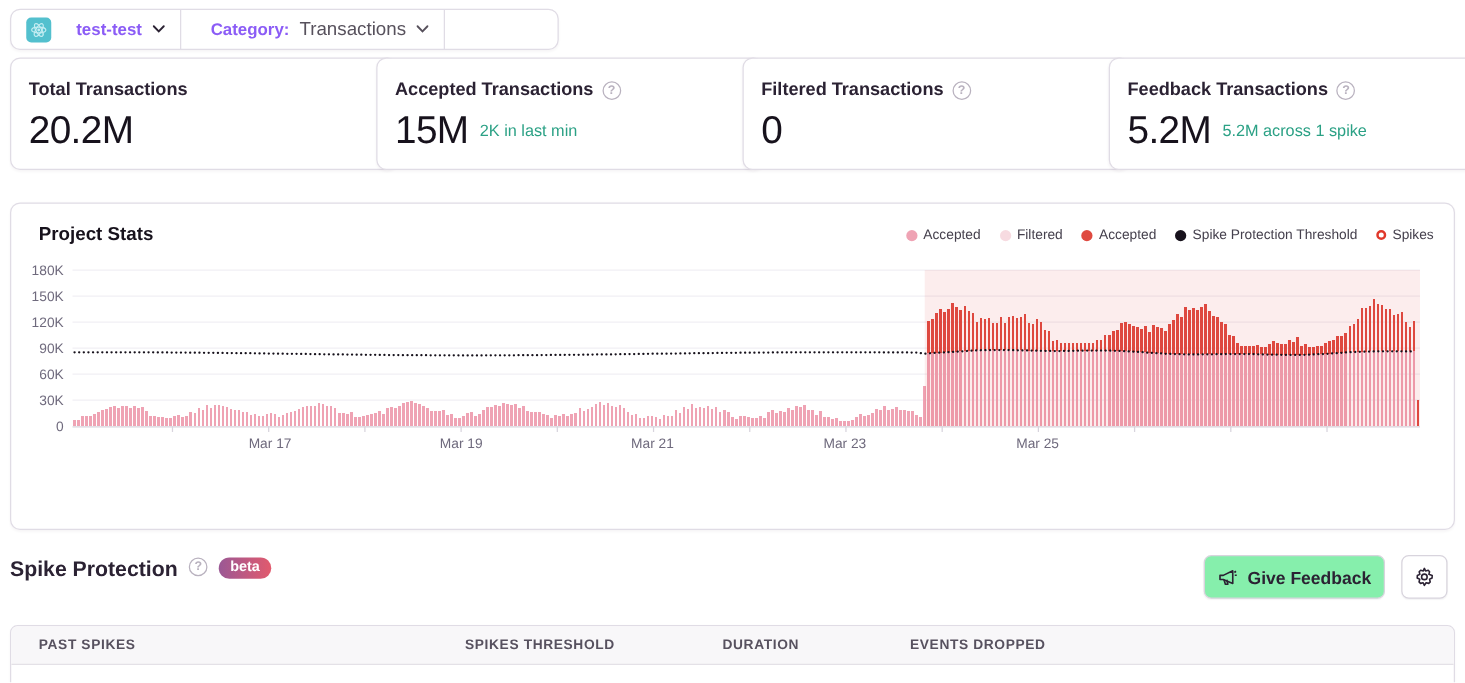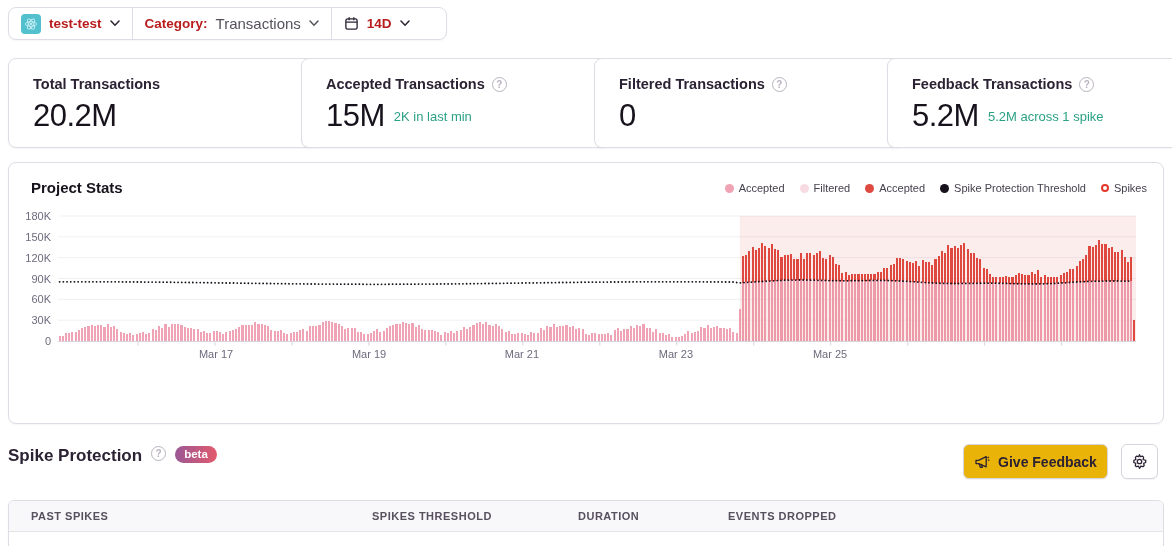--- a/index.html
+++ b/index.html
@@ -8,26 +8,26 @@
   #app { position:relative; width:1172px; height:546px; overflow:hidden; background:#fff; }
 
   .card { position:absolute; background:#fff; border:1px solid #e0dce5; border-radius:8px;
           box-shadow:0 1px 2px rgba(43,34,51,0.04); }
 
   
   #topbar { left:8px; top:7px; width:439px; height:33px; display:flex; align-items:center; }
   .tb-seg { display:flex; align-items:center; gap:8px; padding:0 12px; height:100%; cursor:pointer; }
   .tb-divider { width:1px; height:32px; background:#e0dce5; }
   .proj-icon { width:20px; height:20px; border-radius:4px; background:#53c0ce; display:flex; align-items:center; justify-content:center; }
-  .tb-bold { font-size:13.5px; font-weight:700; color:#b91c1c; }
+  .tb-bold { font-size:13.5px; font-weight:700; color:#8b5cf6;margin-left:12px; }
   .tb-val { font-size:15px; color:#57515c; }
   .chev { width:10px; height:7px; display:inline-block; }
 
   
-  .stat-card { top:58px; width:310px; height:90px; padding:17px 24px; }
+  .stat-card { top:46px; width:310px; height:90px; padding:17px 14px; }
   .stat-title-row { display:flex; align-items:center; gap:7px; }
   .stat-title { font-size:14.5px; font-weight:700; color:#2b2233; }
   .help { width:15px; height:15px; border:1.4px solid #b9b2bf; border-radius:50%; color:#b9b2bf;
           font-size:10px; font-weight:700; display:inline-flex; align-items:center; justify-content:center; cursor:pointer; }
   .stat-value-row { display:flex; align-items:center; gap:9px; margin-top:6px; }
   .stat-value { font-size:31px; font-weight:500; color:#17121c; letter-spacing:-0.5px; }
   .stat-sub { font-size:13px; color:#2ba185; }
 
   
   #chart-card { left:8px; top:162px; width:1156px; height:262px; }
@@ -45,21 +45,21 @@
   #type-select { margin-left:auto; display:flex; align-items:center; gap:6px; cursor:pointer; }
   .type-label { font-size:13.5px; font-weight:700; color:#2b2233; }
   .type-value { font-size:13.5px; color:#2b2233; }
 
   
   #spike-header { position:absolute; left:8px; top:446px; display:flex; align-items:flex-start; gap:9px; }
   #spike-title { font-size:17px; font-weight:700; color:#2b2233; }
   #beta-badge { padding:2px 9px 3px; border-radius:10px; background:linear-gradient(92deg,#9a5895,#e25a6d);
                 color:#fff; font-size:11.5px; font-weight:700; }
   #feedback-btn { position:absolute; top:444px; left:963px; width:145px; height:35px; border:1px solid #d8d4dd;
-                  border-radius:6px; background:#eab308; display:flex; align-items:center; justify-content:center;
+                  border-radius:6px; background:#86efac; display:flex; align-items:center; justify-content:center;
                   gap:8px; font-size:14px; font-weight:600; color:#2b2233; cursor:pointer;
                   box-shadow:0 1px 1px rgba(43,34,51,0.05); }
   #gear-btn { position:absolute; top:444px; left:1121px; width:37px; height:35px; border:1px solid #d8d4dd;
               border-radius:6px; background:#fff; display:flex; align-items:center; justify-content:center;
               cursor:pointer; box-shadow:0 1px 1px rgba(43,34,51,0.05); }
 
   
   #spike-table { left:8px; top:500px; width:1156px; height:60px; border-radius:6px 6px 0 0; overflow:hidden; }
   #table-head { position:relative; height:31px; background:#f8f7f9; border-bottom:1px solid #e4e1e7; }
   .th { position:absolute; top:9px; font-size:11px; font-weight:700; letter-spacing:0.5px; color:#57515f; }
@@ -86,30 +86,20 @@
     </div>
     <div class="tb-divider"></div>
     <div class="tb-seg">
       <span class="tb-bold">Category:</span>
       <span class="tb-val">Transactions</span>
       <svg class="chev" viewBox="0 0 10 7" fill="none" stroke="#57515c" stroke-width="1.5" stroke-linecap="round">
           <polyline points="1,1 5,5.2 9,1"></polyline>
         </svg>
     </div>
     <div class="tb-divider"></div>
-    <div class="tb-seg">
-      <svg width="15" height="15" viewBox="0 0 16 16" fill="none" stroke="#2b2233" stroke-width="1.4">
-        <rect x="2" y="3" width="12" height="11" rx="2"></rect>
-          <path d="M2 6.5h12M5.5 1.2v3.2M10.5 1.2v3.2"></path>
-      </svg>
-      <span class="tb-bold">14D</span>
-      <svg class="chev" viewBox="0 0 10 7" fill="none" stroke="#2b2233" stroke-width="1.5" stroke-linecap="round">
-          <polyline points="1,1 5,5.2 9,1"></polyline>
-        </svg>
-    </div>
   </div>
 
   <div class="card stat-card" style="left:8px;">
     <div class="stat-title-row">
       <span class="stat-title">Total Transactions</span>
     </div>
     <div class="stat-value-row">
       <span class="stat-value">20.2M</span>
     </div>
   </div>

